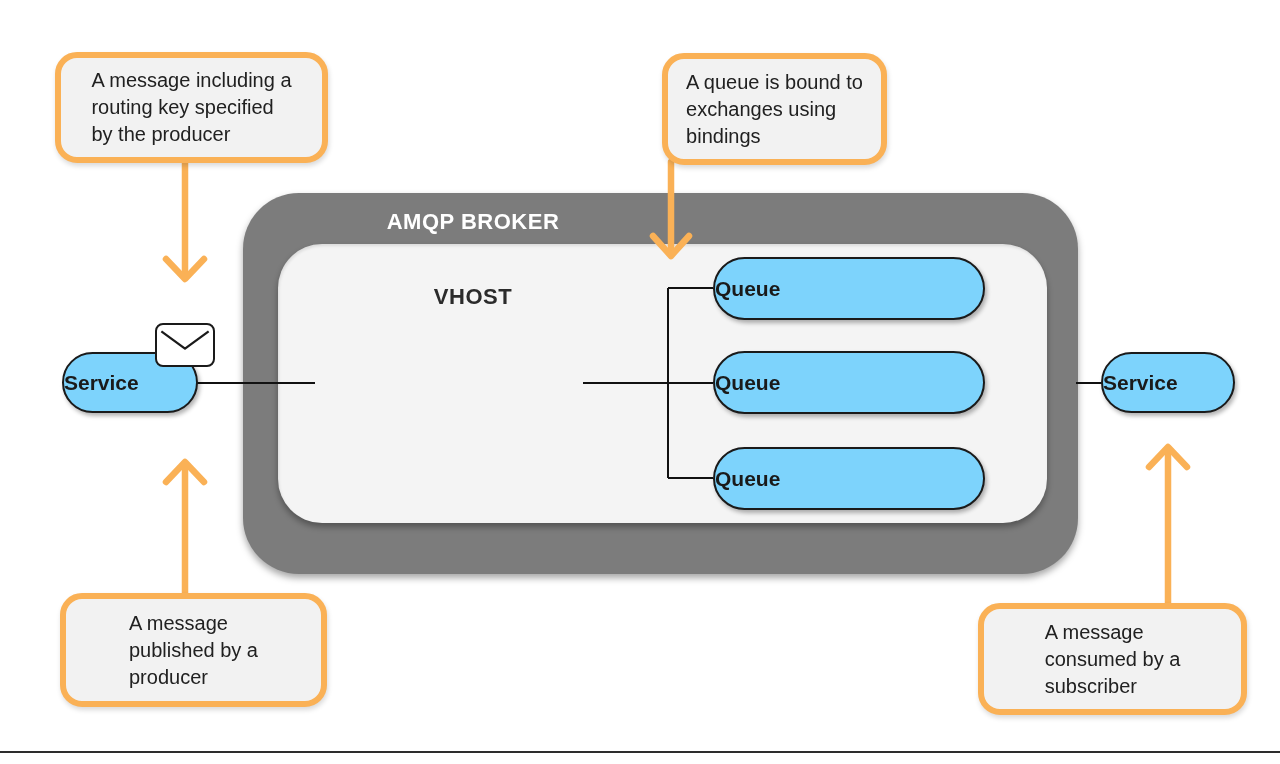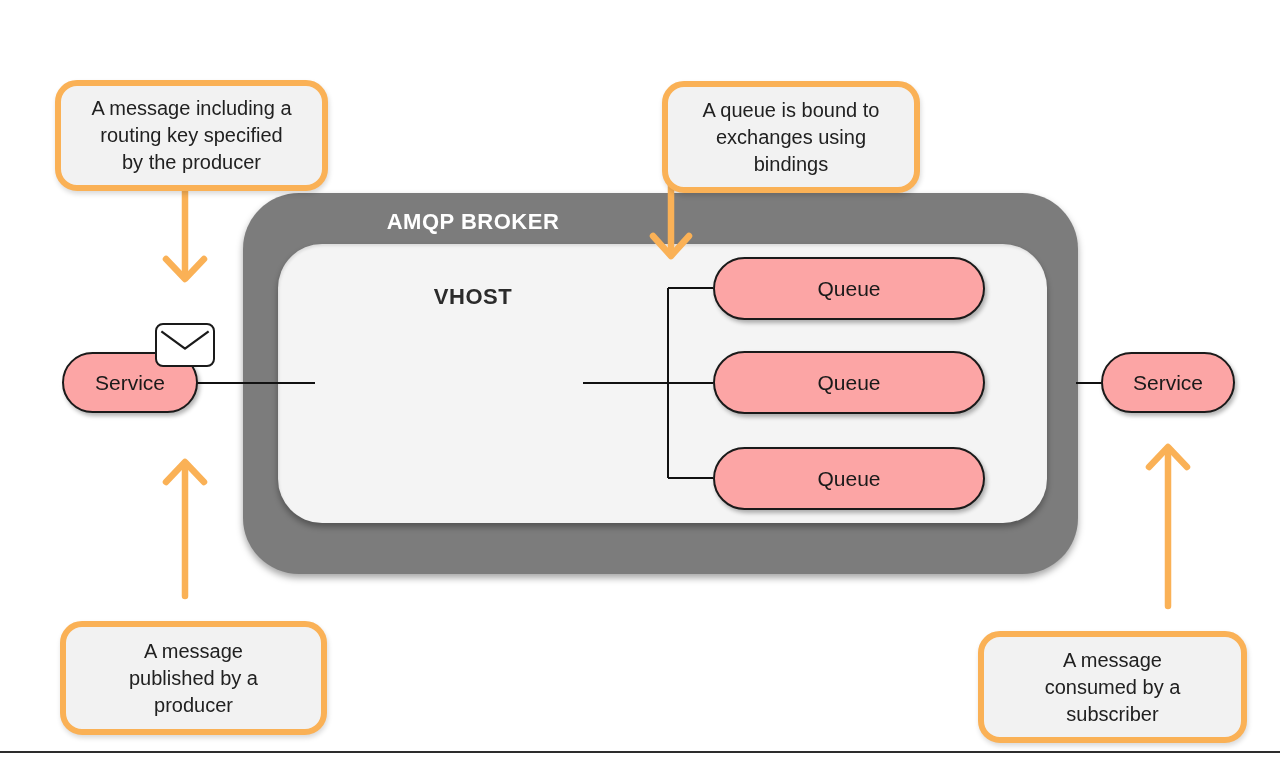--- a/index.html
+++ b/index.html
@@ -28,47 +28,47 @@
   .broker-label { left:243px; top:209px; width:460px; color:#ffffff; }
   .vhost-label  { left:243px; top:284px; width:460px; color:#2b2b2b; }
 
   
   svg.connectors { left:0; top:0; z-index:4; }
   .wire  { stroke:#111111; stroke-width:2; fill:none; }
   .arrow { stroke:#FAB156; stroke-width:6.5; fill:none; stroke-linecap:round; stroke-linejoin:round; }
 
   
   .pill {
-    z-index:5; display:flex; align-items:center; justify-content:center;
-    background:#fca5a5; border:2.5px solid #1a1a1a; border-radius:36px;
-    font-weight:normal; font-size:21px; color:#1a1a1a;
+    z-index:5; display:flex; align-items:center; 
+    background:#7dd3fc; border:2.5px solid #1a1a1a; border-radius:36px;
+    font-weight:bold; font-size:21px; color:#1a1a1a;
     box-shadow:2px 3px 4px rgba(0,0,0,0.30); box-sizing:border-box;
   }
   .service-left  { left:62px;   top:352px; width:136px; height:61px; }
   .exchange      { left:313px;  top:352px; width:272px; height:63px; }
   .queue-1       { left:713px;  top:257px; width:272px; height:63px; }
   .queue-2       { left:713px;  top:351px; width:272px; height:63px; }
   .queue-3       { left:713px;  top:447px; width:272px; height:63px; }
   .service-right { left:1101px; top:352px; width:134px; height:61px; }
 
   .envelope {
     left:155px; top:323px; width:60px; height:44px; z-index:6;
     background:#ffffff; border:2.5px solid #1a1a1a; border-radius:8px; box-sizing:border-box;
   }
   .envelope svg { display:block; width:100%; height:100%; }
 
   
   .callout {
     z-index:7; display:flex; align-items:center; justify-content:center;
     background:#F2F2F2; border:6px solid #FAB156; border-radius:22px;
-    text-align:center; white-space:pre-line; font-size:20px; line-height:27px; color:#212121;
-    box-shadow:1px 3px 5px rgba(0,0,0,0.15); box-sizing:border-box;margin-top:28px;
+    white-space:pre-line; font-size:20px; line-height:27px; color:#212121;
+    box-shadow:1px 3px 5px rgba(0,0,0,0.15); box-sizing:border-box;
   }
   .callout-routing   { left:55px;  top:52px;  width:273px; height:111px; }
-  .callout-binding   { left:662px; top:53px;  width:258px; height:112px; }
+  .callout-binding   { left:662px; top:53px;  width:225px; height:112px; }
   .callout-published { left:60px;  top:593px; width:267px; height:114px; }
   .callout-consumed  { left:978px; top:603px; width:269px; height:112px; }
 
   .divider { left:0; top:751px; width:1280px; height:2px; background:#2d2d2d; z-index:8; }
 </style>
 </head>
 <body>
 
 <div class="canvas">
 

